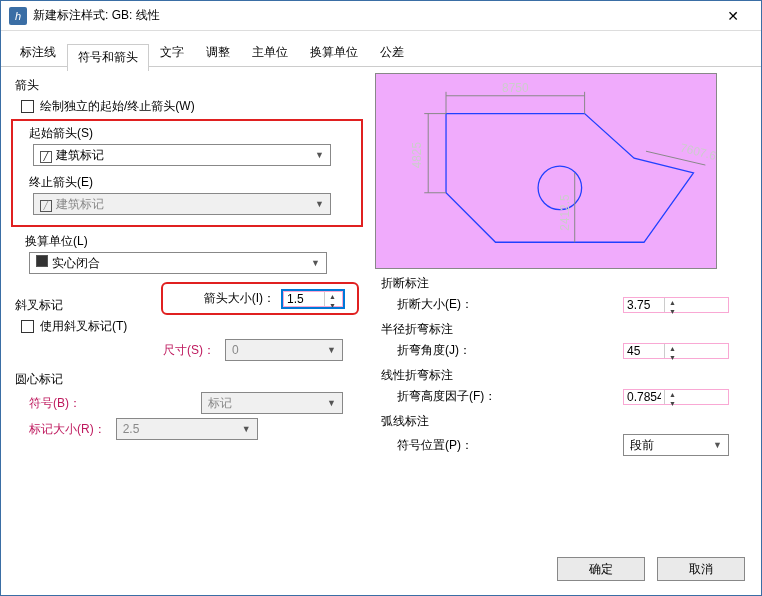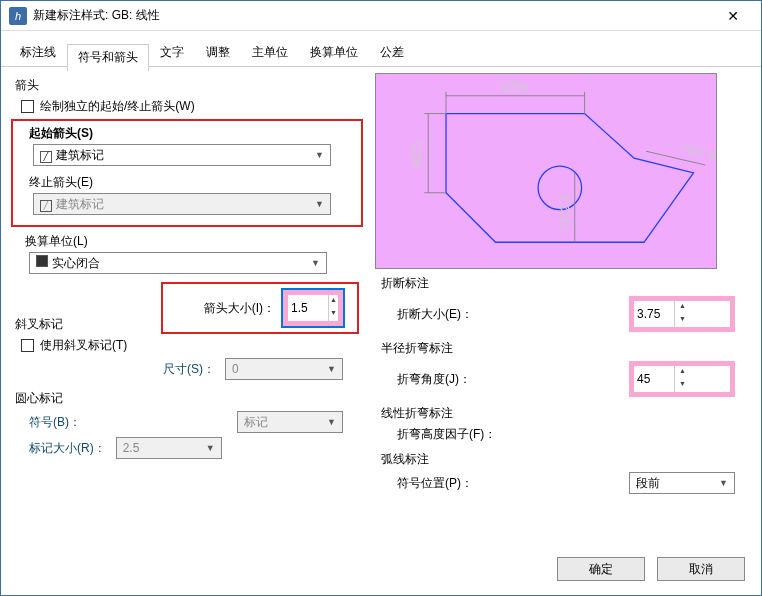--- a/index.html
+++ b/index.html
@@ -5,45 +5,45 @@
   * { box-sizing: border-box; font-family: "Microsoft YaHei", "SimSun", sans-serif; font-size: 12px; }
   body { margin: 0; background: #fff; }
   .window { width: 762px; height: 596px; border: 1px solid #3a6ea5; background: #fff; position: relative; }
   .titlebar { height: 30px; background: #fff; border-bottom: 1px solid #ddd; display: flex; align-items: center; padding: 0 8px; }
   .titlebar .icon { width: 18px; height: 18px; background: #3a6ea5; color: #fff; display: inline-flex; align-items: center; justify-content: center; font-size: 11px; font-style: italic; border-radius: 2px; margin-right: 6px; }
   .titlebar .title { flex: 1; }
   .close-x { width: 40px; height: 28px; display: flex; align-items: center; justify-content: center; font-size: 14px; cursor: pointer; }
   .tabs { display: flex; border-bottom: 1px solid #ccc; padding: 4px 8px 0 8px; margin-top: 4px; }
   .tab { padding: 4px 10px 5px 10px; cursor: pointer; border: 1px solid transparent; border-bottom: none; margin-right: 0px; }
   .tab.active { border-color: #ccc; background: #fff; position: relative; top: 5px; }
-  .content { display: flex; padding: 6px 18px 0 10px; gap: 12px; }
+  .content { display: flex; padding: 6px 24px 0 10px; gap: 12px; }
   .col-left { width: 352px; }
   .col-right { flex: 1; }
   .group-label { margin: 4px 0 2px 4px; }
   .row { display: flex; align-items: center; margin: 4px 6px; }
   .checkbox { display: inline-block; width: 13px; height: 13px; border: 1px solid #333; margin-right: 6px; vertical-align: middle; background: #fff; }
   .select { display: flex; align-items: center; justify-content: space-between; height: 22px; border: 1px solid #888; background: #fff; padding: 0 6px; width: 298px; margin: 2px 0 8px 18px; }
-  .select.small { width: 106px; margin: 0; }
+  .select.small { width: 142px; margin: 0; }
   .select.disabled { background: #f0f0f0; color: #888; }
   .select .caret { font-size: 9px; color: #555; }
   .type-icon { display: inline-block; width: 12px; height: 12px; border: 1px solid #555; margin-right: 4px; font-size: 8px; text-align: center; line-height: 10px; }
-  .spin { display: flex; width: 60px; height: 36px; border: 5px solid #f9a8d4; background: #fff; }
+  .spin { display: flex; width: 60px; height: 16px; border: 1px solid #f9a8d4; background: #fff; }
   .spin input { border: none; width: 40px; padding: 0 3px; font-size: 12px; outline: none; }
   .spin .arrows { width: 16px; border-left: 1px solid #ccc; display: flex; flex-direction: column; }
   .spin .arrows span { flex: 1; font-size: 7px; text-align: center; line-height: 9px; color: #444; cursor: pointer; }
   .spin.highlighted { outline: 2px solid #0078d7; }
   .redbox { border: 2px solid #e02020; padding: 2px; margin: 2px 0 6px 0; }
   .preview { width: 342px; height: 196px; background: #f0abfc; border: 1px solid #888; position: relative; margin-bottom: 6px; }
   .preview svg { width: 100%; height: 100%; }
   .right-row { display: flex; align-items: center; justify-content: space-between; padding: 4px 8px 4px 22px; }
   .right-row .ctl { width: 106px; }
   .section-label { margin: 4px 0 0 6px; }
   .buttons { position: absolute; bottom: 14px; right: 16px; display: flex; gap: 12px; }
   .btn { width: 88px; height: 24px; border: 1px solid #888; background: #eaeaea; display: flex; align-items: center; justify-content: center; cursor: pointer; }
-  .disabled-text { color: #0c4a6e; }
+  .disabled-text { color: #be185d; }
   .subrow { display: flex; align-items: center; justify-content: flex-end; gap: 10px; padding-right: 20px; margin: 4px 0; }
 </style>
 </head>
 <body>
 
 <div class="window">
   <div class="titlebar">
     <span class="icon">h</span>
     <span class="title">新建标注样式: GB: 线性</span>
     <span class="close-x">✕</span>
@@ -62,39 +62,39 @@
   <div class="content">
 
     <div class="col-left">
       <div class="group-label">箭头</div>
       <div class="row" style="margin-left:10px;">
         <span class="checkbox"></span>
         <span>绘制独立的起始/终止箭头(W)</span>
       </div>
 
       <div class="redbox">
-        <div style="margin:2px 0 0 14px;font-weight:bold;">起始箭头(S)</div>
+        <div style="margin:2px 0 0 14px;">起始箭头(S)</div>
         <div class="select">
           <span><span class="type-icon">╱</span><span>建筑标记</span></span>
           <span class="caret">▼</span>
         </div>
         <div style="margin:2px 0 0 14px;">终止箭头(E)</div>
         <div class="select disabled">
           <span><span class="type-icon">╱</span><span>建筑标记</span></span>
           <span class="caret">▼</span>
         </div>
       </div>
 
       <div style="margin:6px 0 0 14px;">换算单位(L)</div>
       <div class="select">
         <span><span class="type-icon" style="background:#333;"></span><span>实心闭合</span></span>
         <span class="caret">▼</span>
       </div>
 
-      <div class="redbox" style="display:flex;align-items:center;justify-content:flex-end;gap:8px;padding:6px 14px;margin-left:150px;width:198px;">
+      <div class="redbox" style="display:flex;align-items:center;justify-content:flex-end;gap:8px;padding:6px 14px;margin-left:150px;width:198px;border-radius:6px;">
         <span>箭头大小(I)：</span>
         <div class="spin highlighted">
           <input value="1.5" style="">
           <div class="arrows">
               <span>▲</span>
               <span>▼</span>
             </div>
         </div>
       </div>
 
@@ -172,20 +172,27 @@
           <div class="arrows">
               <span>▲</span>
               <span>▼</span>
             </div>
         </div>
       </div>
 
       <div class="section-label">线性折弯标注</div>
       <div class="right-row">
         <span>折弯高度因子(F)：</span>
+        <div class="spin ctl">
+          <input value="0.7854" style="">
+          <div class="arrows">
+              <span>▲</span>
+              <span>▼</span>
+            </div>
+        </div>
       </div>
 
       <div class="section-label">弧线标注</div>
       <div class="right-row">
         <span>符号位置(P)：</span>
         <div class="select small ctl">
           <span>段前</span>
           <span class="caret">▼</span>
         </div>
       </div>

